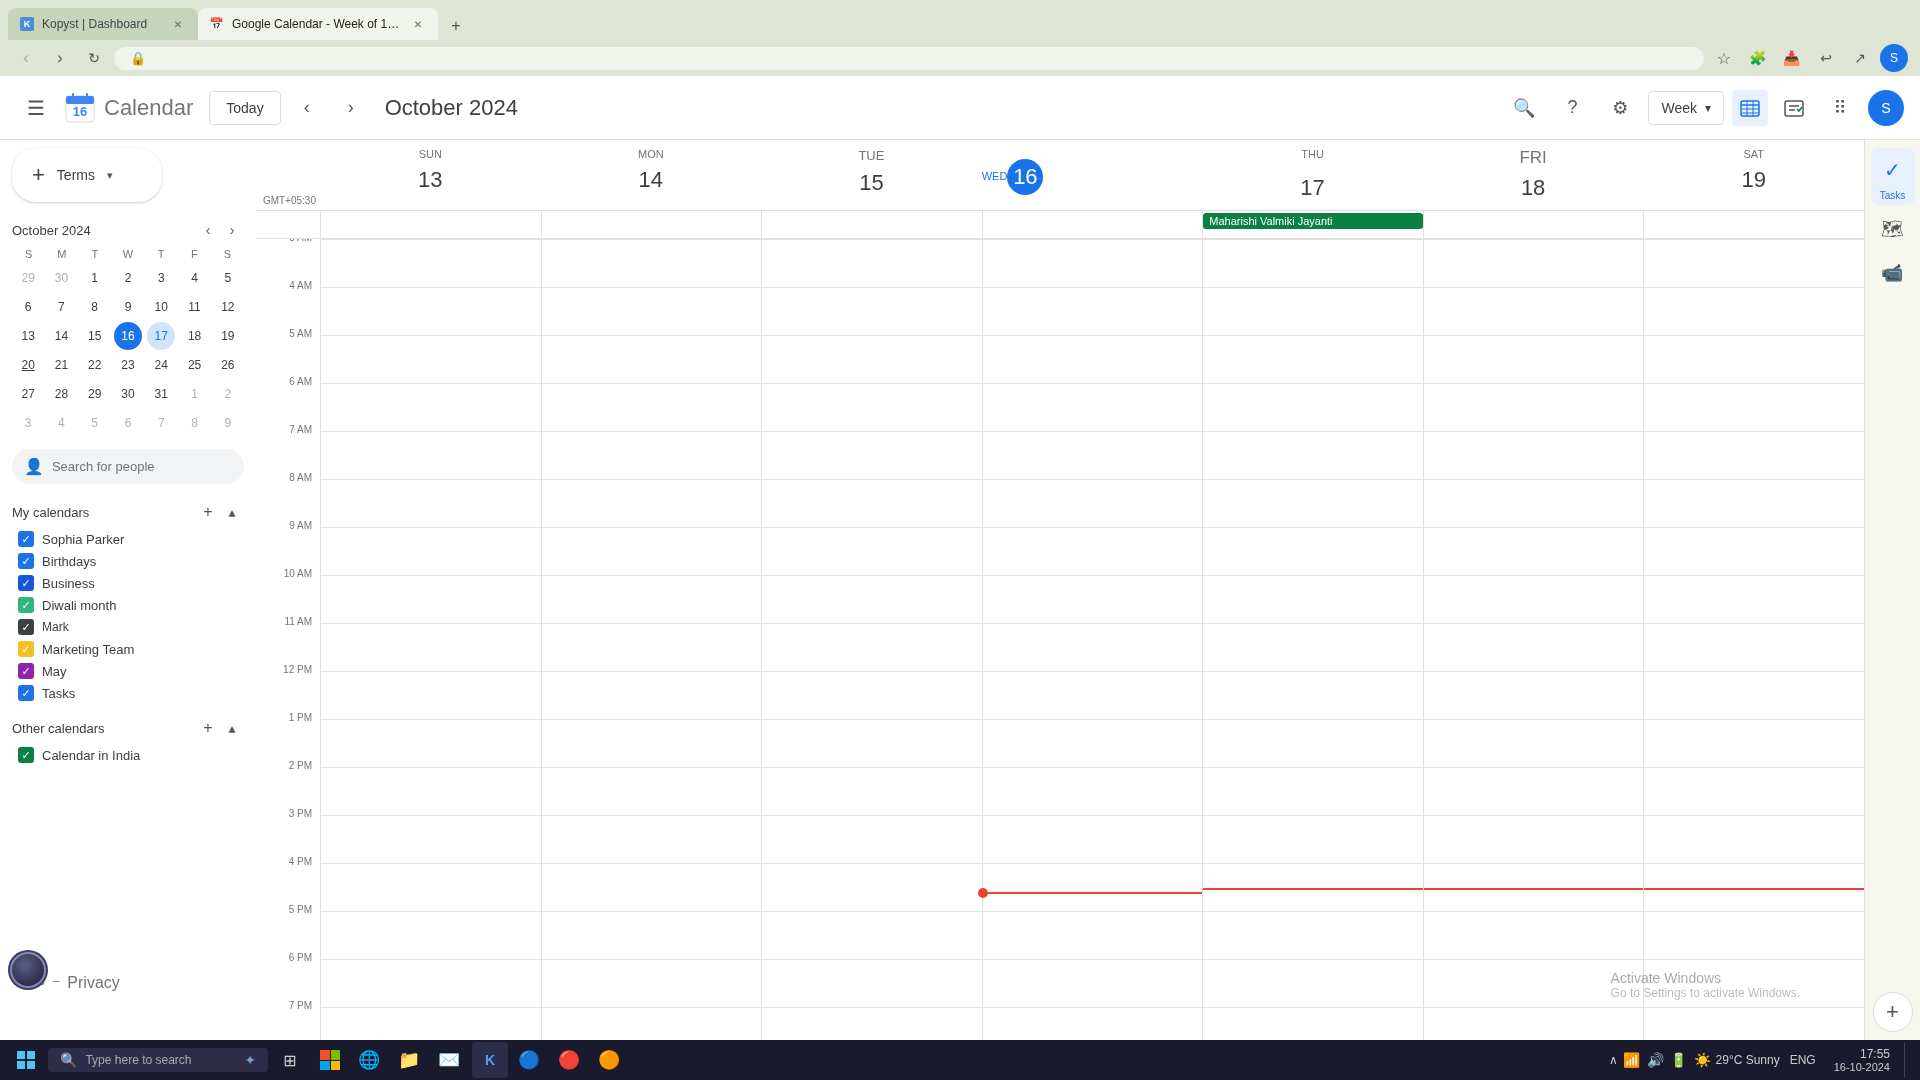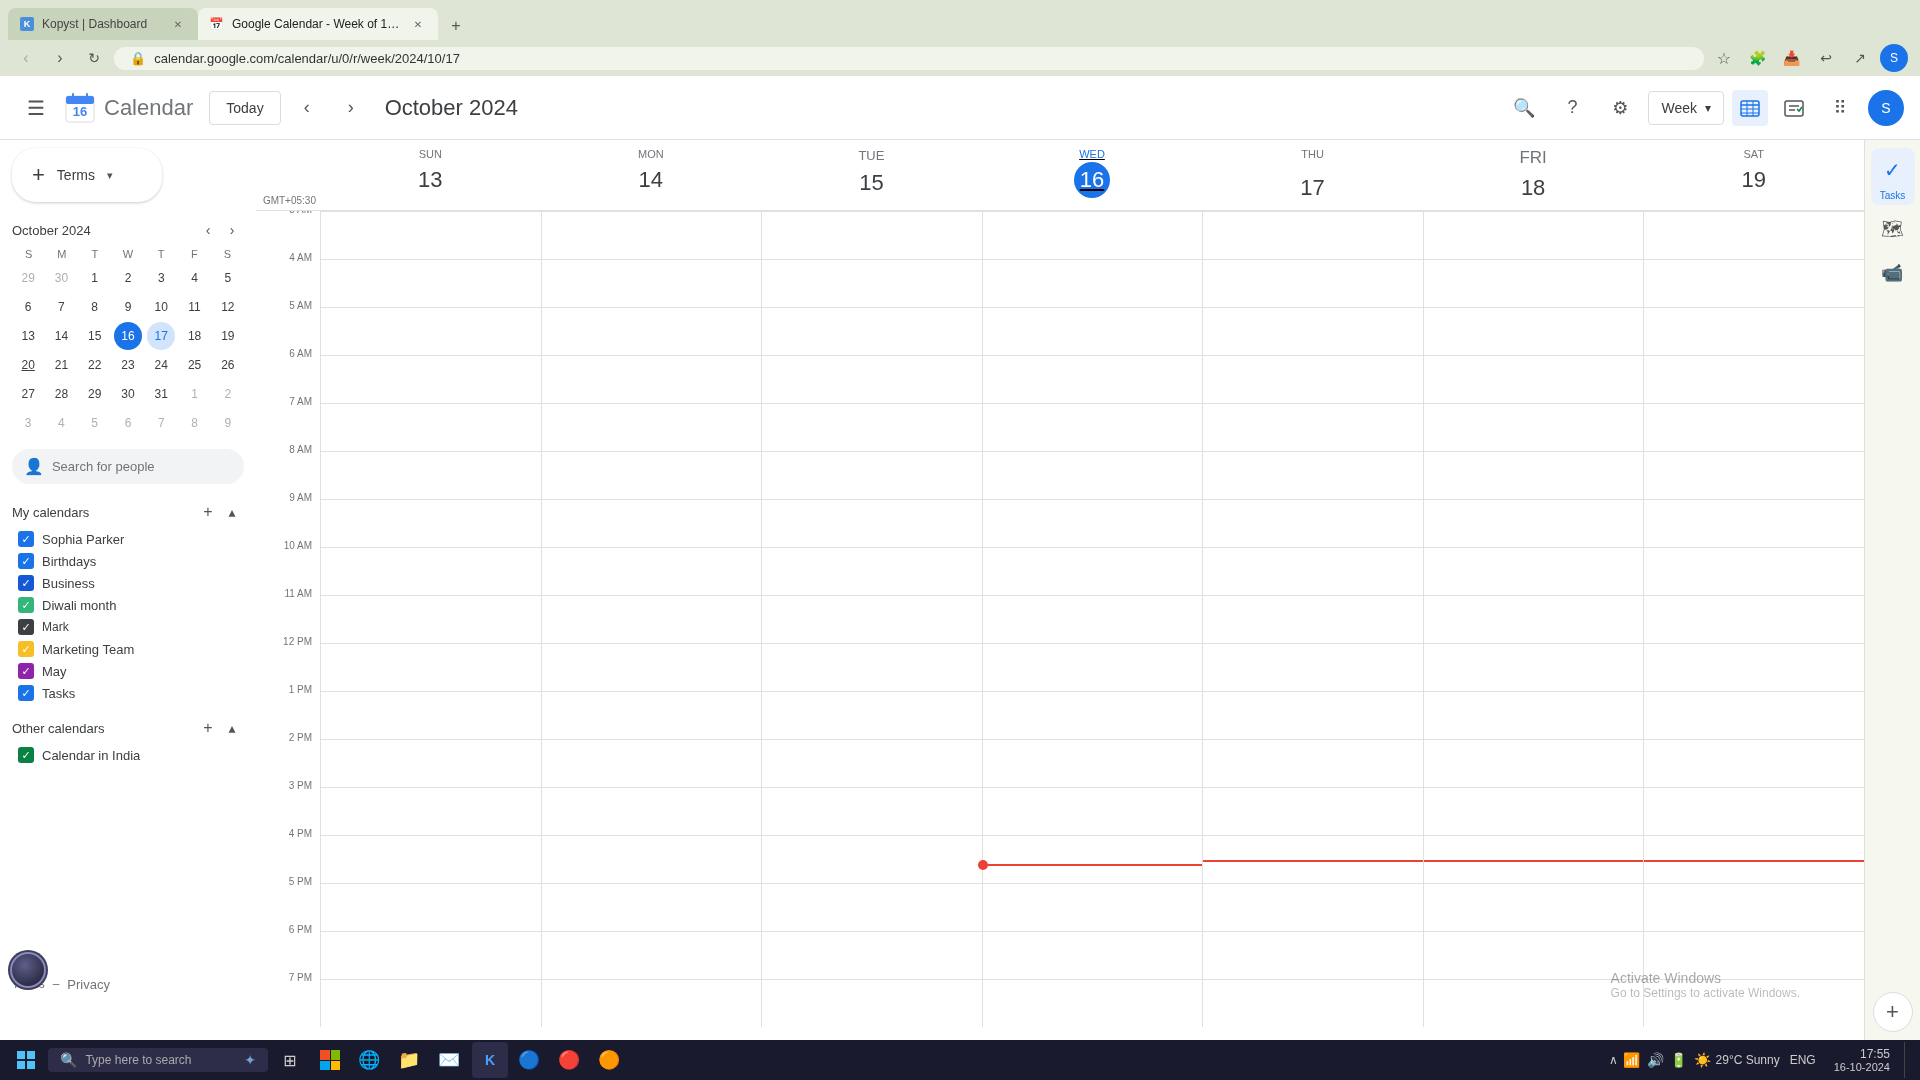--- a/index.html
+++ b/index.html
@@ -21,21 +21,20 @@
       <span style="width:16px; height:16px; display:flex; align-items:center; justify-content:center; border-radius:50%; cursor:pointer; font-size:10px; color:#666;">✕</span>
     </div>
     <div style="width:28px; height:28px; display:flex; align-items:center; justify-content:center; cursor:pointer; font-size:16px; color:#555; margin-left:4px;">+</div>
   </div>
   <div style="display:flex; align-items:center; background:#dee5d4; padding:4px 12px; height:36px; gap:6px;">
     <div style="width:28px; height:28px; display:flex; align-items:center; justify-content:center; border-radius:50%; cursor:pointer; color:#aaa; font-size:16px;">‹</div>
     <div style="width:28px; height:28px; display:flex; align-items:center; justify-content:center; border-radius:50%; cursor:pointer; color:#555; font-size:16px;">›</div>
     <div style="width:28px; height:28px; display:flex; align-items:center; justify-content:center; border-radius:50%; cursor:pointer; color:#555; font-size:14px;">↻</div>
     <div style="flex:1; background:#f0f4eb; border-radius:20px; padding:4px 16px; font-size:13px; color:#333; display:flex; align-items:center; gap:8px;">
       <span style="color:#555; font-size:13px;">🔒</span>
-      <span style="flex:1; font-size:13px; color:#333;">calendar.google.com/calendar/u/0/r/week/2024/10/17</span>
     </div>
     <div style="width:28px; height:28px; display:flex; align-items:center; justify-content:center; cursor:pointer; color:#555; font-size:16px;">☆</div>
     <div style="width:28px; height:28px; display:flex; align-items:center; justify-content:center; cursor:pointer; color:#555; font-size:14px;">🧩</div>
     <div style="width:28px; height:28px; display:flex; align-items:center; justify-content:center; cursor:pointer; color:#555; font-size:14px;">📥</div>
     <div style="width:28px; height:28px; display:flex; align-items:center; justify-content:center; cursor:pointer; color:#555; font-size:14px;">↩</div>
     <div style="width:28px; height:28px; display:flex; align-items:center; justify-content:center; cursor:pointer; color:#555; font-size:14px;">↗</div>
     <div style="width:28px; height:28px; border-radius:50%; background:#1a73e8; color:white; display:flex; align-items:center; justify-content:center; font-size:12px; cursor:pointer;">S</div>
   </div>
 </div>
 
@@ -229,21 +228,21 @@
           <div style="width:16px; height:16px; border-radius:3px; background:#0b8043; display:flex; align-items:center; justify-content:center;">
             <span style="color:white; font-size:11px;">✓</span>
           </div>
           <span style="font-size:13px; color:#3c4043;">Calendar in India</span>
         </div>
       </div>
 
       <div style="position:absolute; bottom:48px; left:12px; display:flex; gap:8px;">
         <a style="font-size:12px; color:#70757a; cursor:pointer; text-decoration:none;">Terms</a>
         <span style="font-size:12px; color:#70757a;">–</span>
-        <a style="font-size:13px; color:#70757a; cursor:pointer; text-decoration:none;">Privacy</a>
+        <a style="font-size:16px; color:#70757a; cursor:pointer; text-decoration:none;">Privacy</a>
       </div>
 
       <div style="position:absolute; bottom:50px; left:8px; width:40px; height:40px; border-radius:50%; background:#3d3d5c; display:flex; align-items:center; justify-content:center; cursor:pointer;">
         <div style="width:36px; height:36px; border-radius:50%; background:radial-gradient(circle at 40% 35%, #5e5e8a, #1a1a2e); border:2px solid #8888bb;"></div>
       </div>
     </div>
 
     <div style="flex:1; display:flex; flex-direction:column; overflow:hidden; background:white;">
 
       <div style="display:grid; grid-template-columns:64px repeat(7,1fr); border-bottom:1px solid #e0e0e0; background:white; flex-shrink:0;">
@@ -253,38 +252,52 @@
           <div style="width:36px; height:36px; display:flex; align-items:center; justify-content:center; border-radius:50%; font-size:22px; color:#3c4043;">13</div>
         </div>
         <div style="display:flex; flex-direction:column; align-items:center; padding:8px 0 4px 0; cursor:pointer;">
           <span style="font-size:11px; color:#70757a; text-transform:uppercase; margin-bottom:2px;">MON</span>
           <div style="width:36px; height:36px; display:flex; align-items:center; justify-content:center; border-radius:50%; font-size:22px; color:#3c4043;">14</div>
         </div>
         <div style="display:flex; flex-direction:column; align-items:center; padding:8px 0 4px 0; cursor:pointer;">
           <span style="font-size:13px; color:#70757a; text-transform:uppercase; margin-bottom:2px;">TUE</span>
           <div style="width:36px; height:36px; display:flex; align-items:center; justify-content:center; border-radius:50%; font-size:22px; color:#3c4043;">15</div>
         </div>
-        <div style="display:flex; flex-direction:column; align-items:center; padding:8px 0 4px 0; cursor:pointer;text-decoration:underline;">
+        <div style="display:flex; align-items:center; padding:8px 0 4px 0; cursor:pointer;">
           <span style="font-size:11px; color:#1a73e8; text-transform:uppercase; margin-bottom:2px;">WED</span>
           <div style="width:36px; height:36px; display:flex; align-items:center; justify-content:center; border-radius:50%; font-size:22px; color:white; background:#1a73e8;">16</div>
         </div>
         <div style="display:flex; flex-direction:column; align-items:center; padding:8px 0 4px 0; cursor:pointer;gap:8px;">
           <span style="font-size:11px; color:#70757a; text-transform:uppercase; margin-bottom:2px;">THU</span>
           <div style="width:36px; height:36px; display:flex; align-items:center; justify-content:center; border-radius:50%; font-size:22px; color:#3c4043;">17</div>
         </div>
         <div style="display:flex; flex-direction:column; align-items:center; padding:8px 0 4px 0; cursor:pointer;">
           <span style="font-size:17px; color:#70757a; text-transform:uppercase; margin-bottom:2px;">FRI</span>
           <div style="width:36px; height:36px; display:flex; align-items:center; justify-content:center; border-radius:50%; font-size:22px; color:#3c4043;">18</div>
         </div>
         <div style="display:flex; flex-direction:column; align-items:center; padding:8px 0 4px 0; cursor:pointer;">
           <span style="font-size:11px; color:#70757a; text-transform:uppercase; margin-bottom:2px;">SAT</span>
           <div style="width:36px; height:36px; display:flex; align-items:center; justify-content:center; border-radius:50%; font-size:22px; color:#3c4043;">19</div>
         </div>
       </div>
 
+      <div style="display:grid; grid-template-columns:64px repeat(7,1fr); border-bottom:1px solid #e0e0e0; min-height:28px; flex-shrink:0;">
+        <div style="font-size:10px; color:#70757a; padding:4px 4px 4px 0; text-align:right;"></div>
+        <div style="border-left:1px solid #e0e0e0; padding:2px;"></div>
+        <div style="border-left:1px solid #e0e0e0; padding:2px;"></div>
+        <div style="border-left:1px solid #e0e0e0; padding:2px;"></div>
+        <div style="border-left:1px solid #e0e0e0; padding:2px;"></div>
+        <div style="border-left:1px solid #e0e0e0; padding:2px; position:relative;">
+          <div style="background:#0b8043; color:white; border-radius:3px; padding:2px 6px; font-size:11px; white-space:nowrap; overflow:hidden; cursor:pointer; position:absolute; left:0; right:0; top:2px;">
+            <span>Maharishi Valmiki Jayanti</span>
+          </div>
+        </div>
+        <div style="border-left:1px solid #e0e0e0; padding:2px;"></div>
+        <div style="border-left:1px solid #e0e0e0; padding:2px;"></div>
+      </div>
 
       <div style="flex:1; overflow-y:auto;" id="calendar-scroll">
         <div id="time-grid" style="display:grid; grid-template-columns:64px repeat(7,1fr); position:relative;">
         <div style="font-size: 10px; color: rgb(112, 117, 122); text-align: right; padding: 0px 8px 0px 0px; margin-top: -7px; height: 48px; display: flex; align-items: flex-start; justify-content: flex-end;">3 AM</div>
             <div style="border-left: 1px solid rgb(224, 224, 224); border-top: 1px solid rgb(224, 224, 224); height: 48px; position: relative;"></div>
             <div style="border-left: 1px solid rgb(224, 224, 224); border-top: 1px solid rgb(224, 224, 224); height: 48px; position: relative;"></div>
             <div style="border-left: 1px solid rgb(224, 224, 224); border-top: 1px solid rgb(224, 224, 224); height: 48px; position: relative;"></div>
             <div style="border-left: 1px solid rgb(224, 224, 224); border-top: 1px solid rgb(224, 224, 224); height: 48px; position: relative;"></div>
             <div style="border-left: 1px solid rgb(224, 224, 224); border-top: 1px solid rgb(224, 224, 224); height: 48px; position: relative;"></div>
             <div style="border-left: 1px solid rgb(224, 224, 224); border-top: 1px solid rgb(224, 224, 224); height: 48px; position: relative;"></div>

